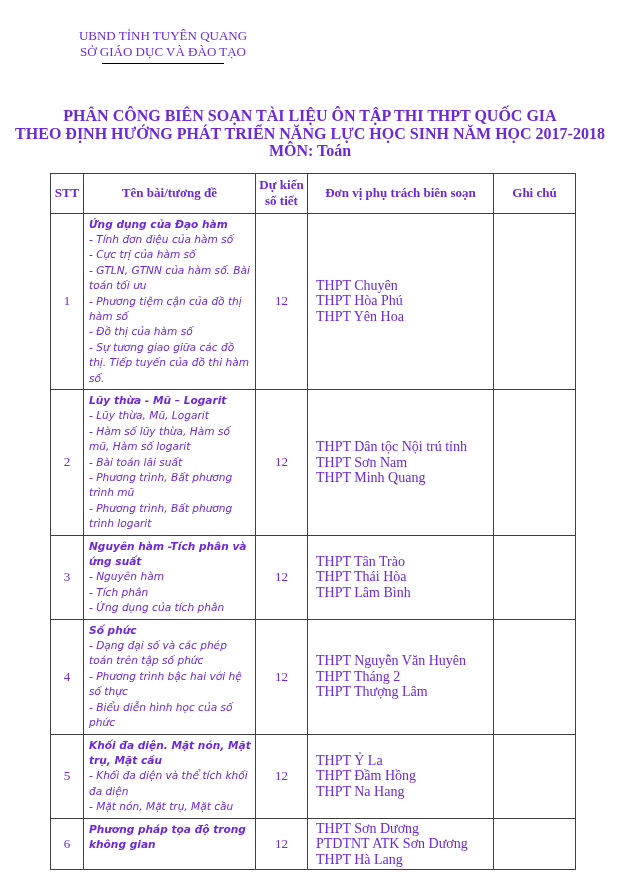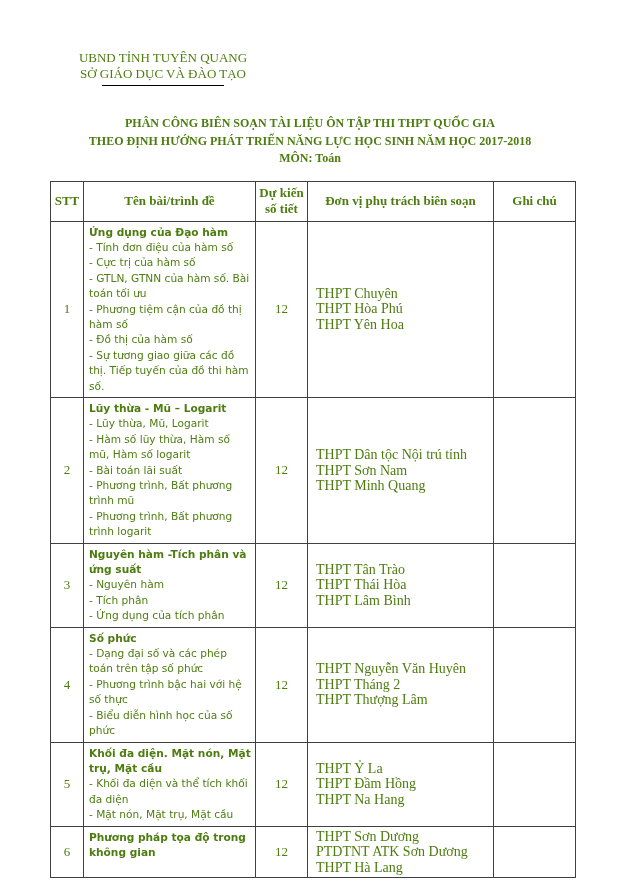--- a/index.html
+++ b/index.html
@@ -1,33 +1,33 @@
 <!DOCTYPE html>
 <html><head>
 <meta charset="utf-8">
 <style>
   html,body { margin:0; padding:0; background:#e8e8e8; }
   .page {
     width:620px; height:884px; background:#ffffff; margin:0 auto;
-    box-sizing:border-box; padding-top:50px; color:#4d7c0f;
+    box-sizing:border-box; padding-top:28px; color:#6d28d9;
     font-family:"Liberation Serif", serif; overflow:hidden;
   }
   
   .org-block {
     margin-left:58px; width:210px; text-align:center;
     font-size:13px; line-height:16px;
   }
   .org-line2 { font-weight:normal; }
   .org-underline {
     width:122px; border-top:1.3px solid #000; margin:3px auto 0 auto; height:0;
   }
   
   .title-block {
-    text-align:center; font-weight:bold; font-size:12px; line-height:17.5px;
-    margin-top:29px;
+    text-align:center; font-weight:bold; font-size:16px; line-height:17.5px;
+    margin-top:43px;
   }
   
   table.doc-table {
     border-collapse:collapse; table-layout:fixed;
     margin-left:50px; margin-top:13px; width:525px;
   }
   col.c-stt { width:33px; }
   col.c-topic { width:172px; }
   col.c-periods { width:52px; }
   col.c-units { width:186px; }
@@ -36,21 +36,21 @@
     border:1px solid #404040; box-sizing:border-box;
     vertical-align:middle; overflow:hidden;
   }
   th {
     font-family:"Liberation Serif", serif; font-weight:bold; font-size:13px;
     text-align:center; padding:3px 1px; line-height:16px; height:40px;
   }
   td.stt   { text-align:center; font-size:13px; }
   td.topic {
     font-family:"DejaVu Sans", sans-serif; font-size:10.6px; line-height:15.4px;
-    vertical-align:top; padding:3px 4px 3px 5px; text-align:left;
+    vertical-align:top; padding:3px 4px 3px 5px; text-align:left;font-style:italic;
   }
   .topic-title { font-weight:bold; }
   td.periods { text-align:center; font-size:13px;margin-top:47px; }
   td.units { font-size:14px; line-height:15.5px; padding:2px 2px 2px 8px; text-align:left; }
   td.note  { font-size:13px; }
 </style>
 </head>
 <body>
 
 <div class="page">
@@ -71,21 +71,21 @@
     <colgroup>
       <col class="c-stt">
         <col class="c-topic">
         <col class="c-periods">
         <col class="c-units">
         <col class="c-note">
     </colgroup>
     <thead>
       <tr>
         <th>STT</th>
-        <th>Tên bài/trình đề</th>
+        <th>Tên bài/tương đề</th>
         <th>Dự kiến số tiết</th>
         <th>Đơn vị phụ trách biên soạn</th>
         <th>Ghi chú</th>
       </tr>
     </thead>
     <tbody>
         <tr>
           <td class="stt">1</td>
           <td class="topic">
             <div class="topic-title">Ứng dụng của Đạo hàm</div>

